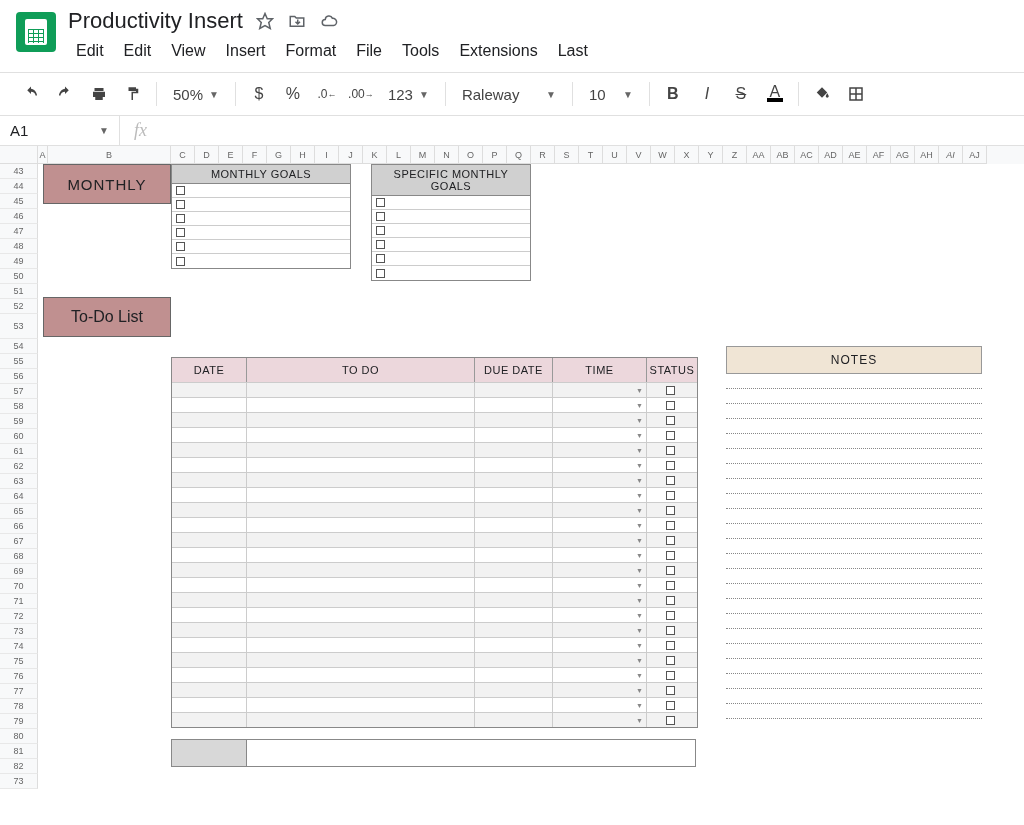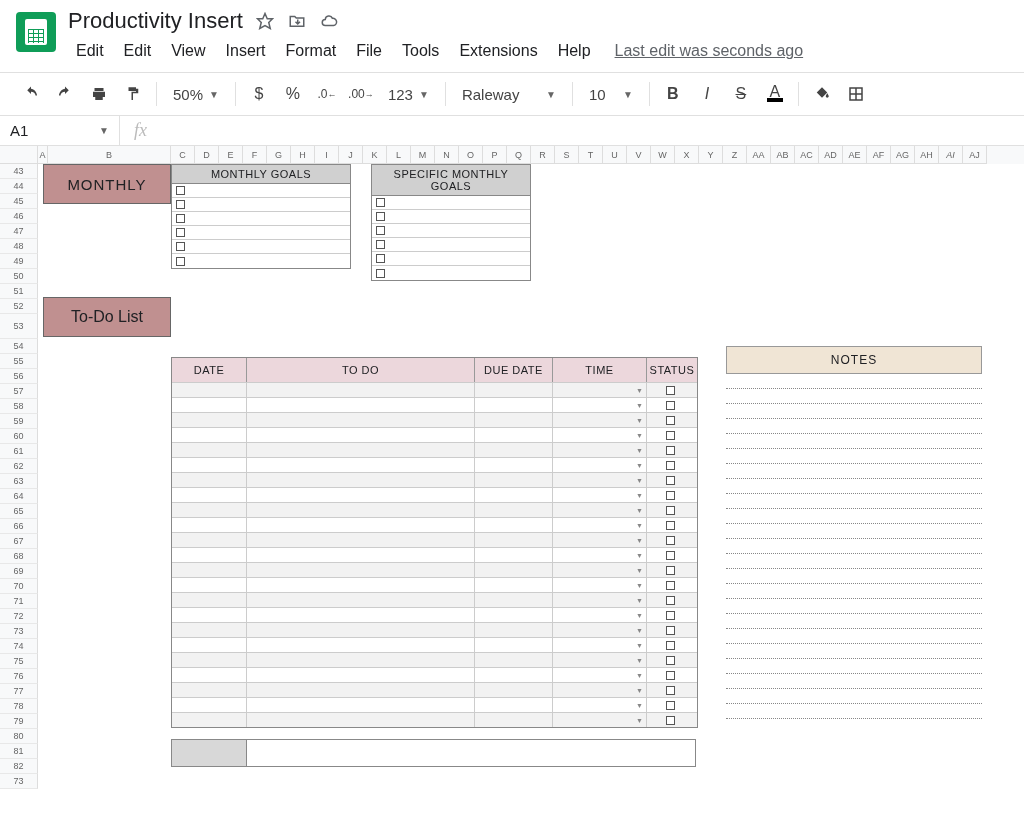--- a/index.html
+++ b/index.html
@@ -85,22 +85,21 @@
     </div>
     <div class="menubar">
       <span class="menu-item">Edit</span>
       <span class="menu-item">Edit</span>
       <span class="menu-item">View</span>
       <span class="menu-item">Insert</span>
       <span class="menu-item">Format</span>
       <span class="menu-item">File</span>
       <span class="menu-item">Tools</span>
       <span class="menu-item">Extensions</span>
-      <span class="menu-item">Help</span>
-      <span class="last-edit">Last edit was seconds ago</span>
+      <span class="menu-item">Last</span>
     </div>
   </div>
 </div>
 
 <div class="toolbar">
   <div class="tb-btn">
       <svg viewBox="0 0 24 24" fill="currentColor">
         <path d="M12 5V2L7 7l5 5V9c3 0 6 2 6 5h2c0-4-4-9-8-9z"></path>
       </svg>
     </div>

